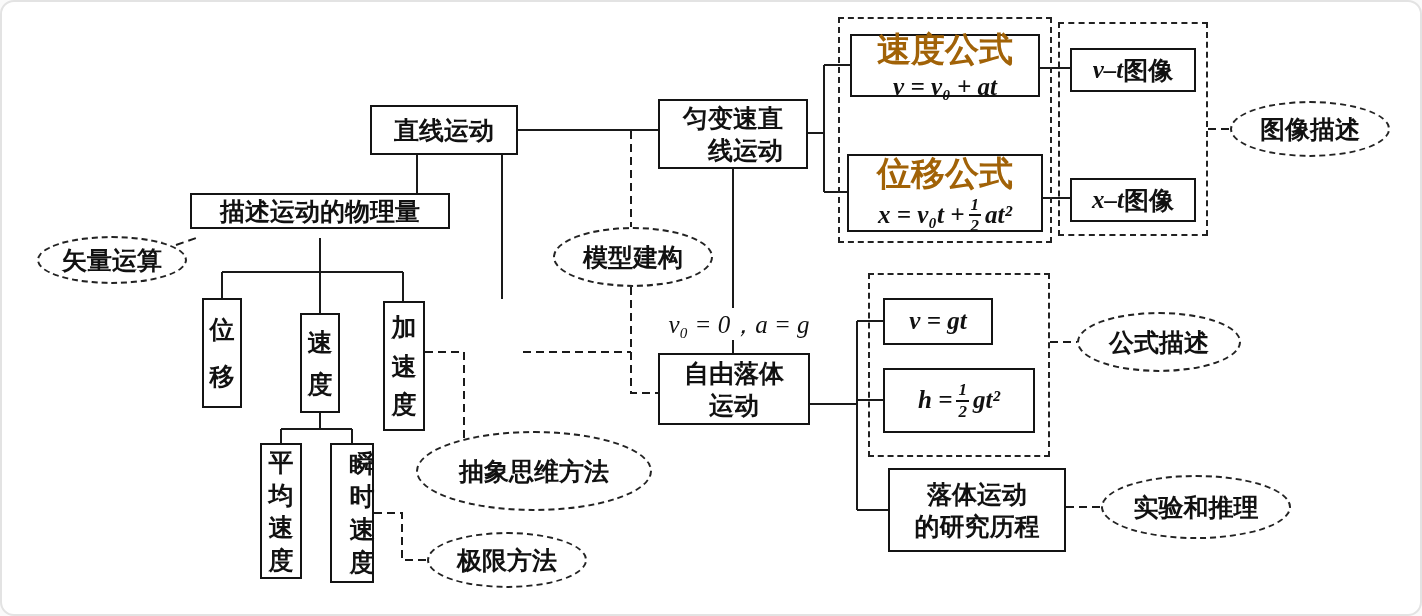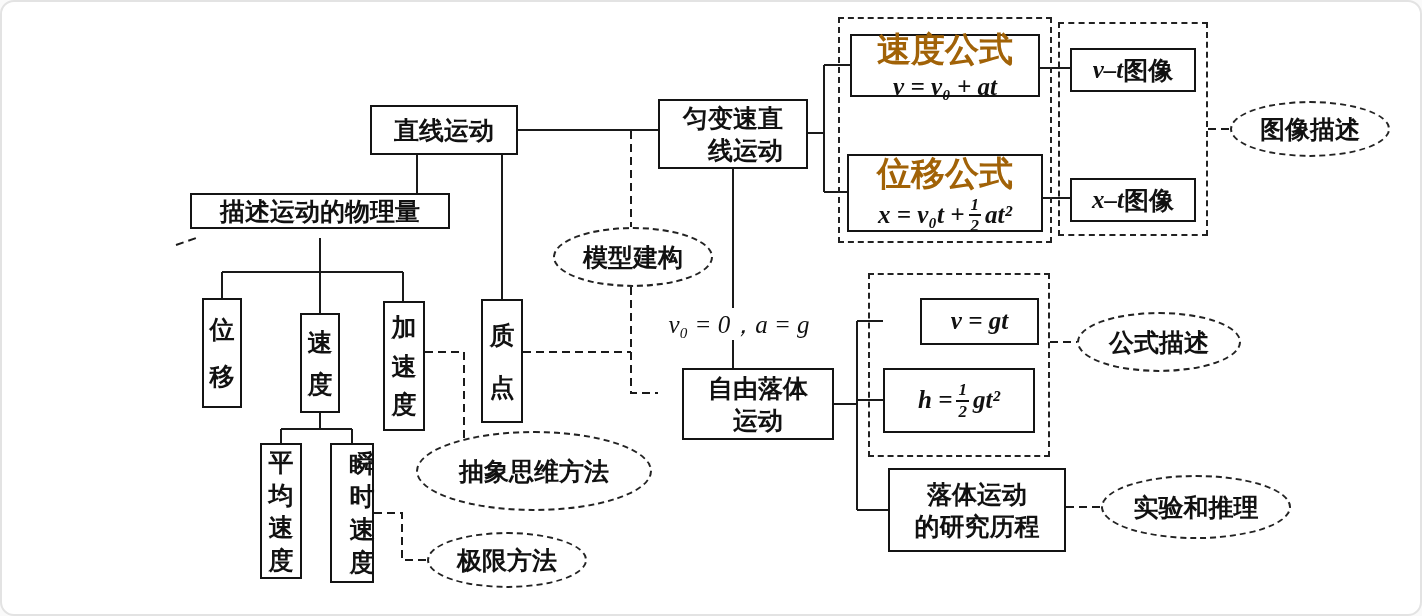--- a/index.html
+++ b/index.html
@@ -98,38 +98,35 @@
   </div>
 
   <div class="node vnode" style="left:298px; top:311px; width:40px; height:100px;">
     <span class="node-label" style="line-height:1.7;">速度</span>
   </div>
 
   <div class="node vnode" style="left:381px; top:299px; width:42px; height:130px;">
     <span class="node-label" style="line-height:1.55;">加速度</span>
   </div>
 
-  <div class="node vnode" style="left:479px; top:297px; width:42px; height:124px;">
-    <span class="node-label" style="line-height:2.1;">质点</span>
-  </div>
 
   <div class="node vnode" style="left:258px; top:441px; width:42px; height:136px;">
     <span class="node-label" style="line-height:1.3;">平均速度</span>
   </div>
 
   <div class="node vnode" style="left:328px; top:441px; width:44px; height:140px;padding-left:20px;">
     <span class="node-label" style="line-height:1.33;">瞬时速度</span>
   </div>
 
   <div class="node" style="left:656px; top:97px; width:150px; height:70px;text-align:right;">
     <span class="node-label">匀变速直
 线运动</span>
   </div>
 
-  <div class="node" style="left:656px; top:366px; width:152px; height:72px;margin-left:24px;">
+  <div class="node" style="left:656px; top:351px; width:152px; height:72px;">
     <span class="node-label">自由落体
 运动</span>
   </div>
 
   <div class="node" style="left:848px; top:32px; width:190px; height:63px;">
     <div class="title-line">速度公式</div>
     <div class="formula">
       <span>v = v₀ + at</span>
     </div>
   </div>
@@ -149,21 +146,21 @@
   <div class="node" style="left:1068px; top:46px; width:126px; height:44px; flex-direction:row;">
     <span class="formula-inline">v–t</span>
       <span class="node-label">图像</span>
   </div>
 
   <div class="node" style="left:1068px; top:176px; width:126px; height:44px; flex-direction:row;align-items:center;">
     <span class="formula-inline">x–t</span>
       <span class="node-label">图像</span>
   </div>
 
-  <div class="node" style="left:918px; top:296px; width:119px; height:47px;">
+  <div class="node" style="left:881px; top:296px; width:110px; height:47px;">
     <div class="formula">
       <span>v = gt</span>
     </div>
   </div>
 
   <div class="node" style="left:881px; top:366px; width:152px; height:65px;">
     <div class="formula">
       <span>h =</span>
       <span class="frac">
         <span class="num">1</span>
@@ -171,20 +168,23 @@
       </span>
       <span>gt²</span>
     </div>
   </div>
 
   <div class="node" style="left:886px; top:466px; width:178px; height:84px;">
     <span class="node-label">落体运动
 的研究历程</span>
   </div>
 
+  <div class="ellipse" style="left:35px; top:234px; width:150px; height:48px;">
+    <span class="node-label">矢量运算</span>
+  </div>
 
   <div class="ellipse" style="left:551px; top:225px; width:160px; height:60px;">
     <span class="node-label">模型建构</span>
   </div>
 
   <div class="ellipse" style="left:414px; top:429px; width:236px; height:80px;">
     <span class="node-label">抽象思维方法</span>
   </div>
 
   <div class="ellipse" style="left:425px; top:530px; width:160px; height:56px;">

